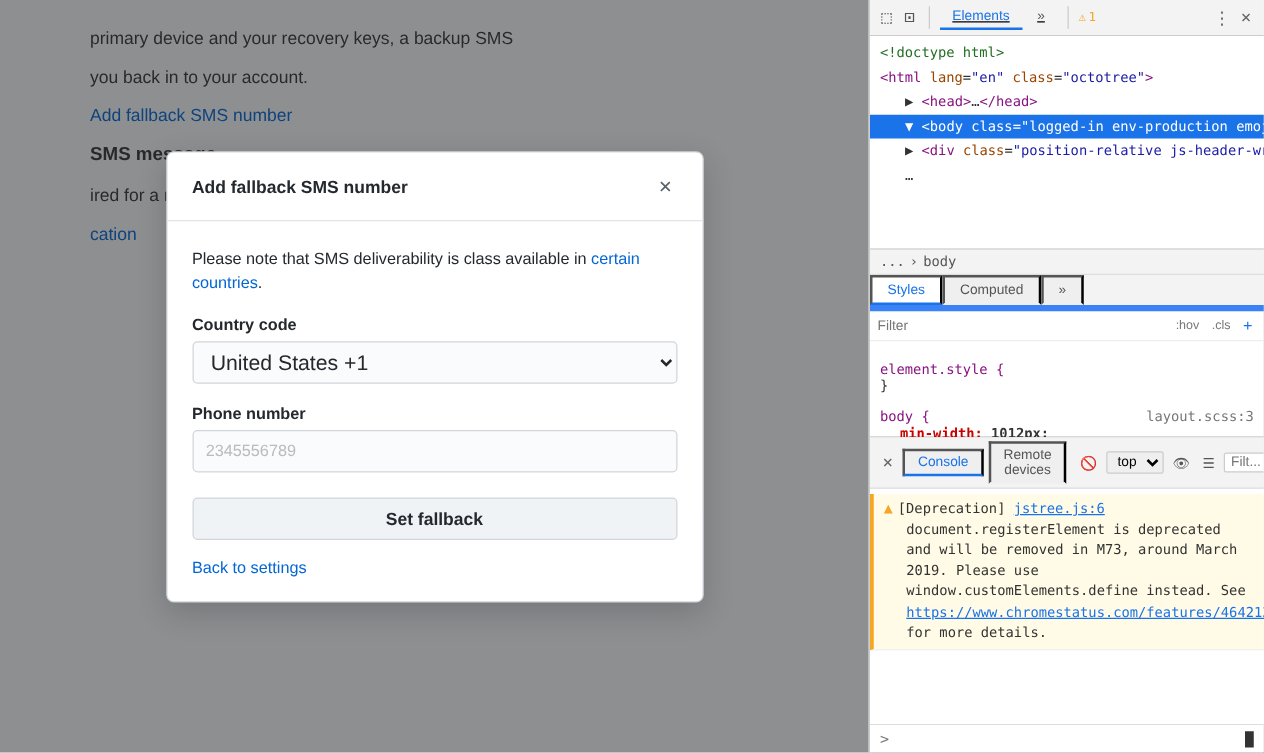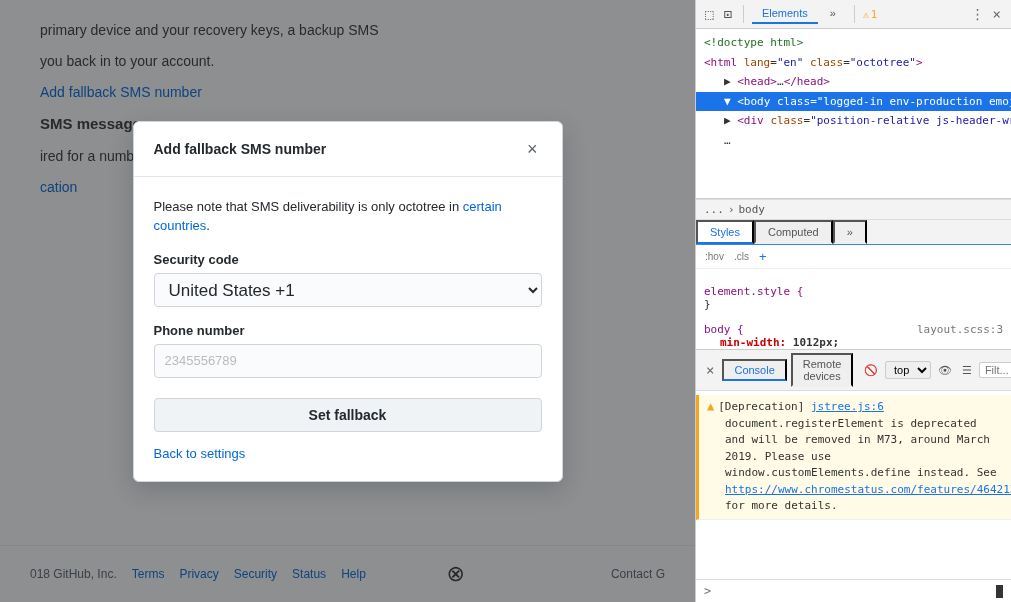--- a/index.html
+++ b/index.html
@@ -20,20 +20,21 @@
       background: #fff;
       position: relative;
       overflow: hidden;
     }
 
     .page-content {
       padding: 20px 40px;
       color: #333;
       font-size: 14px;
       line-height: 1.5;
+      margin-left: 32px;
     }
 
     .page-content p {
       margin-bottom: 10px;
     }
 
     .page-link {
       color: #0366d6;
       text-decoration: none;
     }
@@ -236,20 +237,21 @@
       font-size: 14px;
       color: #555;
       cursor: pointer;
       padding: 2px 3px;
     }
 
     .devtools-tab-bar {
       display: flex;
       align-items: flex-start;
       gap: 2px;
+      text-decoration: underline;
     }
 
     .devtools-tab {
       padding: 3px 10px;
       font-size: 11px;
       cursor: pointer;
       color: #555;
       border: none;
       background: none;
       border-bottom: 2px solid transparent;
@@ -338,21 +340,21 @@
     
     .styles-area {
       flex: 0 0 auto;
       border-bottom: 1px solid #ccc;
       overflow-y: auto;
       max-height: 130px;
     }
 
     .styles-tab-bar {
       display: flex;
-      border-bottom: 1px solid #3b82f6;
+      border-bottom: 5px solid #3b82f6;
       background: #f3f3f3;
     }
 
     .styles-tab {
       padding: 4px 12px;
       font-size: 11px;
       cursor: pointer;
       border-bottom: 2px solid transparent;
       color: #555;
     }
@@ -616,52 +618,42 @@
 
   <div class="modal-backdrop">
 
     <div class="modal">
       <div class="modal-header">
         <span class="modal-title">Add fallback SMS number</span>
         <button class="modal-close-btn">×</button>
       </div>
       <div class="modal-body">
         <p class="modal-note">
-          <span>Please note that SMS deliverability is only octotree in </span><a class="page-link">certain countries</a><span>.</span>
+          <span>Please note that SMS deliverability is class available in </span><a class="page-link">certain countries</a><span>.</span>
         </p>
 
         <div class="form-group">
-          <label class="form-label">Security code</label>
+          <label class="form-label">Country code</label>
           <select class="form-select">
             <option>United States +1</option>
           </select>
         </div>
 
         <div class="form-group">
           <label class="form-label">Phone number</label>
           <input class="form-input" type="tel" placeholder="2345556789" style="">
         </div>
 
         <button class="btn-primary">Set fallback</button>
 
         <a class="modal-back-link">Back to settings</a>
       </div>
     </div>
   </div>
 
-  <div class="page-footer">
-    <span class="footer-copyright">018 GitHub, Inc.</span>
-    <a class="page-link">Terms</a>
-    <a class="page-link">Privacy</a>
-    <a class="page-link">Security</a>
-    <a class="page-link">Status</a>
-    <a class="page-link">Help</a>
-    <span class="footer-github-icon">⊗</span>
-    <span class="footer-contact">Contact G</span>
-  </div>
 </div>
 
 <div class="devtools-panel">
 
   <div class="devtools-toolbar">
     <span class="devtools-toolbar-icon">⬚</span>
     <span class="devtools-toolbar-icon">⊡</span>
     <div class="devtools-separator"></div>
     <div class="devtools-tab-bar">
       <button class="devtools-tab active">Elements</button>
@@ -702,20 +694,21 @@
     <span>body</span>
   </div>
 
   <div class="styles-area">
     <div class="styles-tab-bar">
       <button class="styles-tab active">Styles</button>
       <button class="styles-tab">Computed</button>
       <button class="styles-tab">»</button>
     </div>
     <div class="filter-bar">
+      <input class="filter-input" placeholder="Filter" style="">
       <button class="filter-btn">:hov</button>
       <button class="filter-btn">.cls</button>
       <button class="filter-btn filter-add">+</button>
     </div>
     <div class="styles-content">
       <div class="styles-rule">
         <div><span class="styles-element-style">element.style {</span></div>
         <div>}</div>
       </div>
       <div class="styles-rule">

